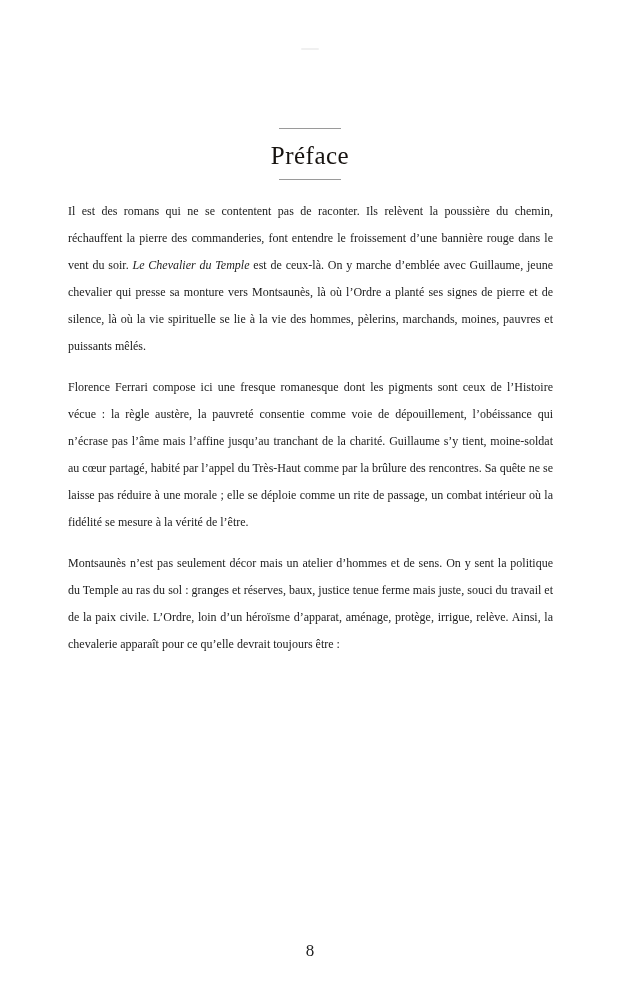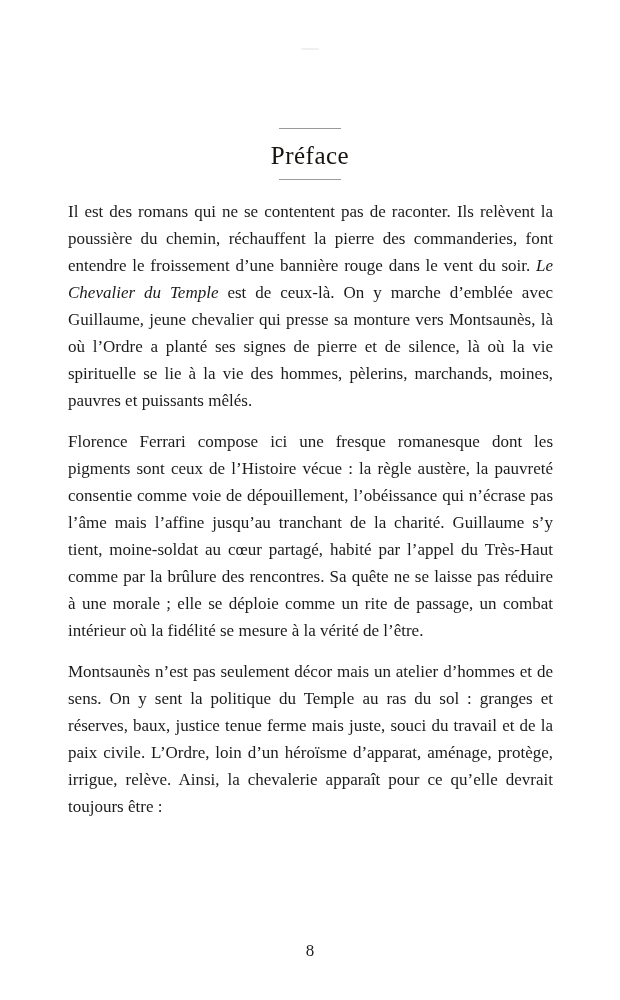--- a/index.html
+++ b/index.html
@@ -65,21 +65,21 @@
   
   .textblock {
     position: absolute;
     top: 198px;
     left: 68px;
     width: 485px;
   }
 
   .textblock p {
     margin: 0 0 14px 0;
-    font-size: 17px;
+    font-size: 12px;
     line-height: 27px;
     text-align: justify;
     text-justify: inter-word;
     hyphens: manual;
     color: #1b1b1b;
   }
   .textblock p:last-child { margin-bottom: 0; }
 
   .textblock em {
     font-style: italic;

